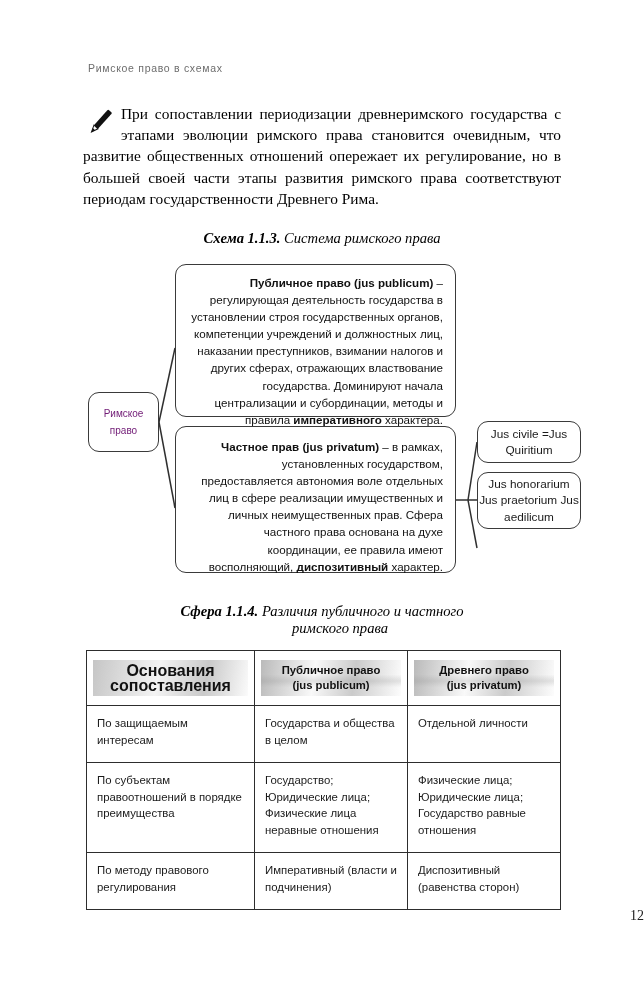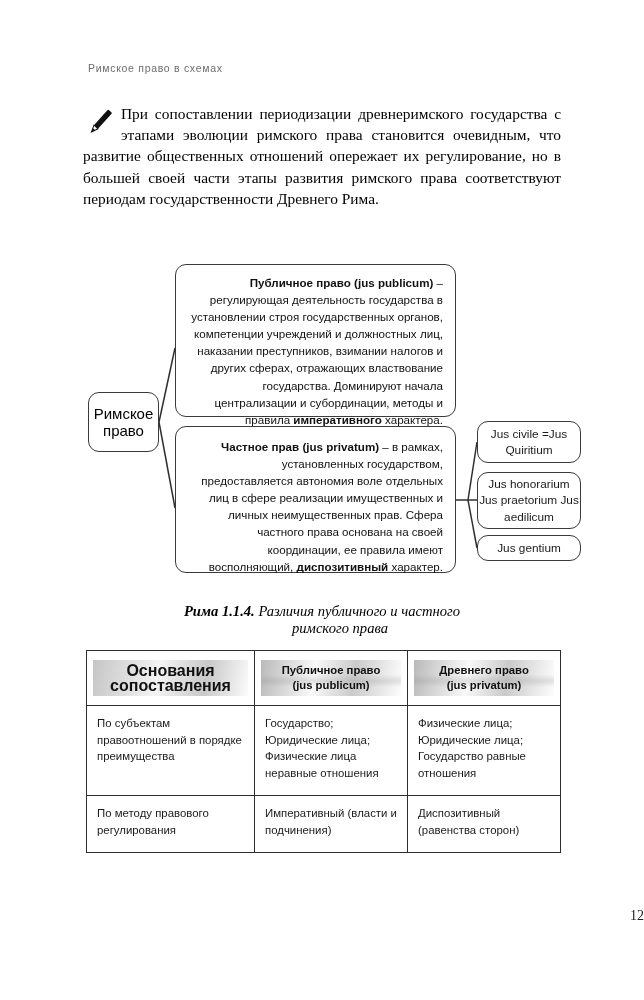--- a/index.html
+++ b/index.html
@@ -107,23 +107,23 @@
     justify-content: center;
     text-align: center;
     font-family: "Liberation Sans", sans-serif;
   }
 
   #node-roman-law {
     left: 88px;
     top: 134px;
     width: 71px;
     height: 60px;
-    font-size: 15px;
+    font-size: 10px;
     line-height: 17px;
-    color: #000000;
+    color: #701a75;
   }
 
   #node-public-law {
     left: 175px;
     top: 6px;
     width: 281px;
     height: 153px;
     padding: 9px 12px 8px 12px;
     align-items: flex-start;
   }
@@ -261,20 +261,24 @@
       <g transform="rotate(42 20 20)">
         <rect x="17.2" y="2.5" width="6.4" height="4.2" rx="1.4" fill="#111"></rect>
         <rect x="17.2" y="6.0" width="6.4" height="21.5" fill="#111"></rect>
         <polygon points="17.2,27.5 23.6,27.5 20.4,35.5" fill="#fff" stroke="#111" stroke-width="1.1"></polygon>
         <polygon points="18.55,31.0 22.25,31.0 20.4,35.5" fill="#111"></polygon>
       </g>
     </svg>
     <div class="intro-text">При сопоставлении периодизации древнеримского государства с этапами эволюции римского права становится очевидным, что развитие общественных отношений опережает их регулирование, но в большей своей части этапы развития римского права соответствуют периодам государственности Древнего Рима.</div>
   </div>
 
+  <div class="scheme-caption" id="caption-113">
+    <b>Схема 1.1.3.</b>
+    <span>Система римского права</span>
+  </div>
 
   <div class="diagram">
 
     <svg class="connectors" viewBox="0 0 644 320">
 
       <path d="M159 164 L175 90" stroke="#2f2f2f" stroke-width="1.5" fill="none"></path>
       <path d="M159 164 L175 250" stroke="#2f2f2f" stroke-width="1.5" fill="none"></path>
 
       <path d="M456 242 L468 242" stroke="#2f2f2f" stroke-width="1.5" fill="none"></path>
       <path d="M468 242 L477 184" stroke="#2f2f2f" stroke-width="1.5" fill="none"></path>
@@ -287,39 +291,36 @@
     </div>
 
     <div class="node" id="node-public-law">
       <div class="node-para">
         <b class="lead">Публичное право (jus publicum)</b><span> – регулирующая деятельность государства в установлении строя государственных органов, компетенции учреждений и должностных лиц, наказании преступников, взимании налогов и других сферах, отражающих властвование государства. Доминируют начала централизации и субординации, методы и правила </span><b>императивного</b><span> характера.</span>
       </div>
     </div>
 
     <div class="node" id="node-private-law">
       <div class="node-para">
-        <b class="lead">Частное прав (jus privatum)</b><span> – в рамках, установленных государством, предоставляется автономия воле отдельных лиц в сфере реализации имущественных и личных неимущественных прав. Сфера частного права основана на своей координации, ее правила имеют восполняющий, </span><b>диспозитивный</b><span> характер.</span>
+        <b class="lead">Частное прав (jus privatum)</b><span> – в рамках, установленных государством, предоставляется автономия воле отдельных лиц в сфере реализации имущественных и личных неимущественных прав. Сфера частного права основана на духе координации, ее правила имеют восполняющий, </span><b>диспозитивный</b><span> характер.</span>
       </div>
     </div>
 
     <div class="node" id="node-jus-civile">
       <span>Jus civile =Jus Quiritium</span>
     </div>
 
     <div class="node" id="node-jus-honorarium">
       <span>Jus honorarium Jus praetorium Jus aedilicum</span>
     </div>
 
-    <div class="node" id="node-jus-gentium">
-      <span>Jus gentium</span>
-    </div>
   </div>
 
   <div class="scheme-caption" id="caption-114">
-    <b>Рима 1.1.4.</b>
+    <b>Сфера 1.1.4.</b>
     <span>Различия публичного и частного</span>
     <span class="line2">римского права</span>
   </div>
 
   <table class="cmp-table">
     <colgroup>
       <col class="c1">
         <col class="c2">
         <col class="c3">
     </colgroup>
@@ -347,20 +348,25 @@
             <div class="hdr-shade two"></div>
             <div class="hdr-text">
               <span>Древнего право</span><br>
               <span>(jus privatum)</span>
             </div>
           </div>
         </td>
       </tr>
     </thead>
     <tbody>
+      <tr style="height:57px;">
+        <td>По защищаемым интересам</td>
+        <td>Государства и общества в целом</td>
+        <td>Отдельной личности</td>
+      </tr>
       <tr style="height:90px;">
         <td class="row-justify">По субъектам правоотношений в порядке преимущества</td>
         <td class="cell-indent">Государство; Юридические лица; Физические лица неравные отношения</td>
         <td class="cell-indent">Физические лица; Юридические лица; Государство равные отношения</td>
       </tr>
       <tr style="height:57px;">
         <td class="row-justify">По методу правового регулирования</td>
         <td>Императивный (власти и подчинения)</td>
         <td>Диспозитивный (равенства сторон)</td>
       </tr>

